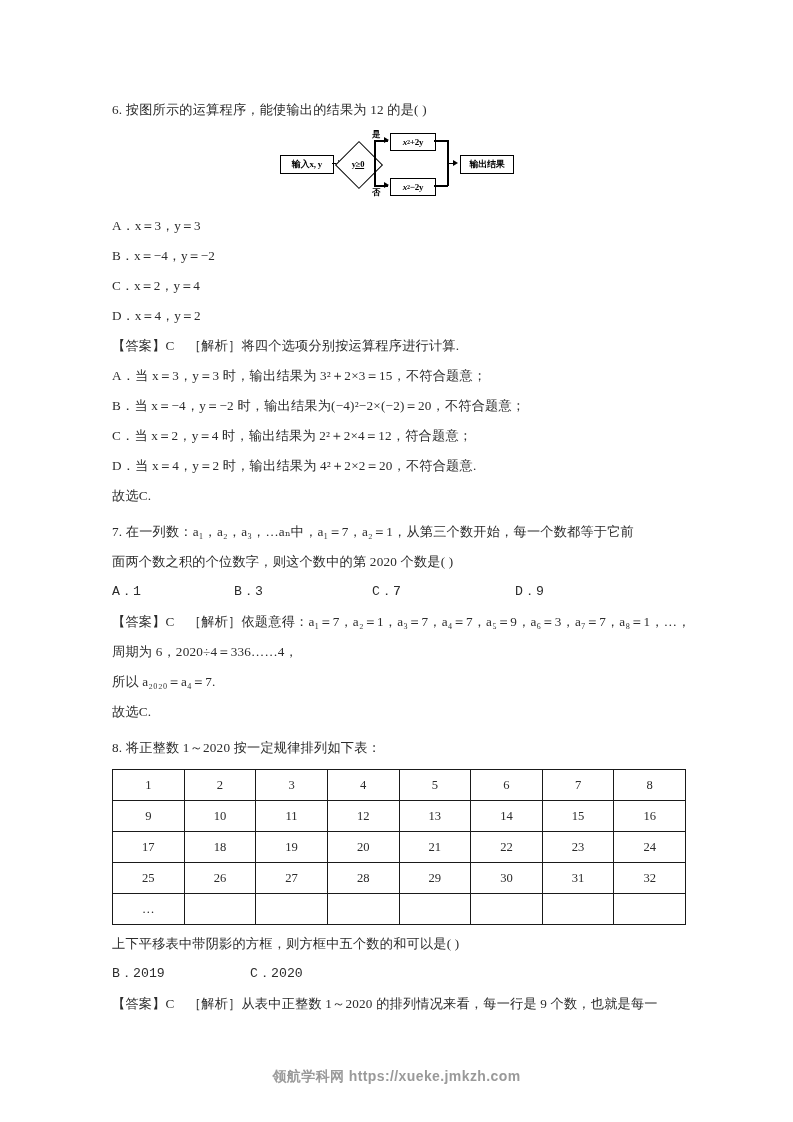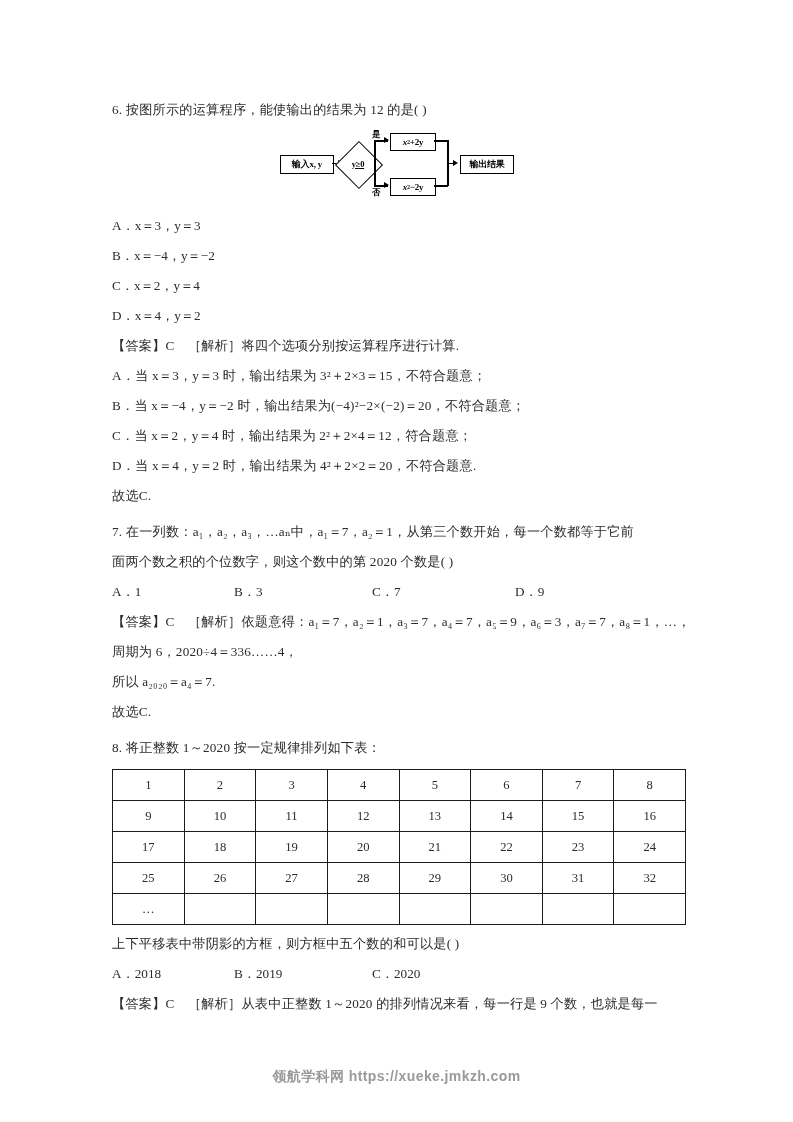--- a/index.html
+++ b/index.html
@@ -39,21 +39,21 @@
   .mi { font-style: italic; font-family: "Liberation Serif", serif; }
   sup { font-size: 0.68em; vertical-align: super; }
 
   
   .optrow {
     display: flex;
     font-size: 13.2px;
     line-height: 30px;
     color: #2b2b2b;
   }
-  .optrow > span { display: inline-block; }
+  .optrow > span { display: inline-block; font-family: Liberation Mono, monospace; }
   .optrow .c1 { width: 122px; }
   .optrow .c2 { width: 138px; }
   .optrow .c3 { width: 143px; }
   .optrow .c4 { width: 120px; }
 
   
   .flow-wrap {
     position: relative;
     height: 72px;
     margin: 6px 0 8px 0;
@@ -290,21 +290,20 @@
           <td></td>
           <td></td>
           <td></td>
         </tr>
       </tbody>
     </table>
 
     <div class="ln">上下平移表中带阴影的方框，则方框中五个数的和可以是(        )</div>
 
     <div class="optrow">
-      <span class="c1">A．2018</span>
       <span class="c2">B．2019</span>
       <span class="c3">C．2020</span>
     </div>
 
     <div class="ln">【答案】C　［解析］从表中正整数 1～2020 的排列情况来看，每一行是 9 个数，也就是每一</div>
 
   </div>
 
   <div class="footer">领航学科网 https://xueke.jmkzh.com</div>
 </div>

